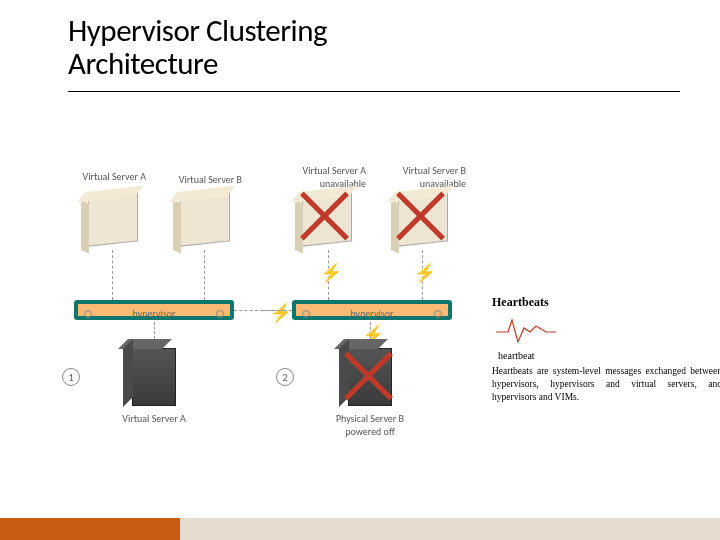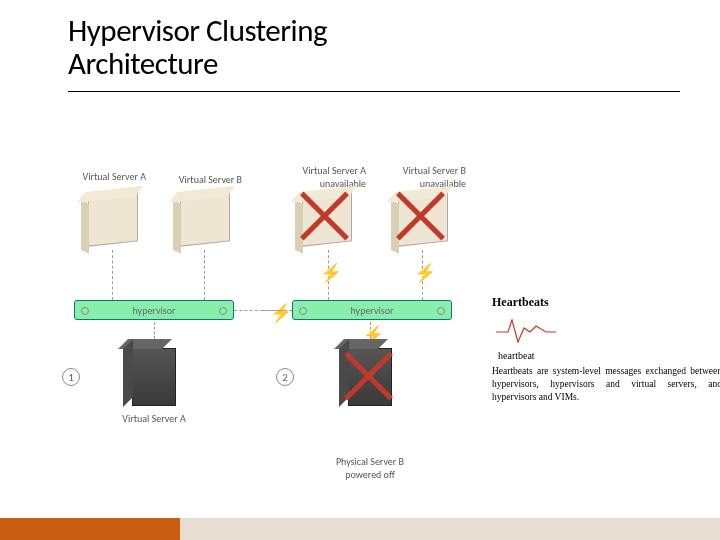--- a/index.html
+++ b/index.html
@@ -49,21 +49,21 @@
   .vm-box::after {
     content:""; position:absolute; left:-8px; top:-6px; width:58px; height:10px;
     background:#f2ead4; transform: skewX(-40deg);
   }
   .vm-label {
     position: absolute; font-size: 10px; color:#555; text-align:right;
   }
 
   .hyper {
     position: absolute; width: 160px; height: 20px;
-    background:#86efac; border:1px solid #0f766e; border-radius:3px;
+    background:#fdba74; border:4px solid #0f766e; border-radius:3px;
     left: 12px; top: 130px;
     font-size: 10px; color:#666; text-align:center; line-height:20px;
   }
   .hyper::before, .hyper::after {
     content:""; position:absolute; top:6px; width:6px; height:6px;
     border:1px solid #888; border-radius:50%;
   }
   .hyper::before { left:6px; } .hyper::after { right:6px; }
 
   .dash-v {
@@ -177,21 +177,21 @@
 
       <div class="hyper" style="left:20px;"><span>hypervisor</span></div>
       <div class="bolt" style="left:-2px; top:132px;">⚡</div>
       <div class="dash-h" style="left:-10px; top:140px; width:30px;"></div>
 
       <div class="dash-v" style="left:98px; top:152px; height:26px;"></div>
       <div class="bolt" style="left:90px; top:154px;">⚡</div>
 
       <div class="phys" style="left:76px;"></div>
       <div class="cross-red" style="left:66px; top:176px;"></div>
-      <div class="phys-label" style="left:48px; top:242px;margin-top:43px;">Physical Server B powered off</div>
+      <div class="phys-label" style="left:48px; top:242px;">Physical Server B powered off</div>
       <div class="num-circle" style="left:4px; top:198px;">2</div>
     </div>
 
     <div class="heartbox">
       <div class="hb-title">Heartbeats</div>
       <svg class="hb-wave" viewBox="0 0 60 28">
         <polyline points="0,16 12,16 16,4 22,26 28,12 34,16 40,10 50,16 60,16" fill="none" stroke="#c0392b" stroke-width="1.2"></polyline>
       </svg>
       <div class="hb-word">heartbeat</div>
       <div class="hb-text">Heartbeats are system-level messages exchanged between hypervisors, hypervisors and virtual servers, and hypervisors and VIMs.</div>

